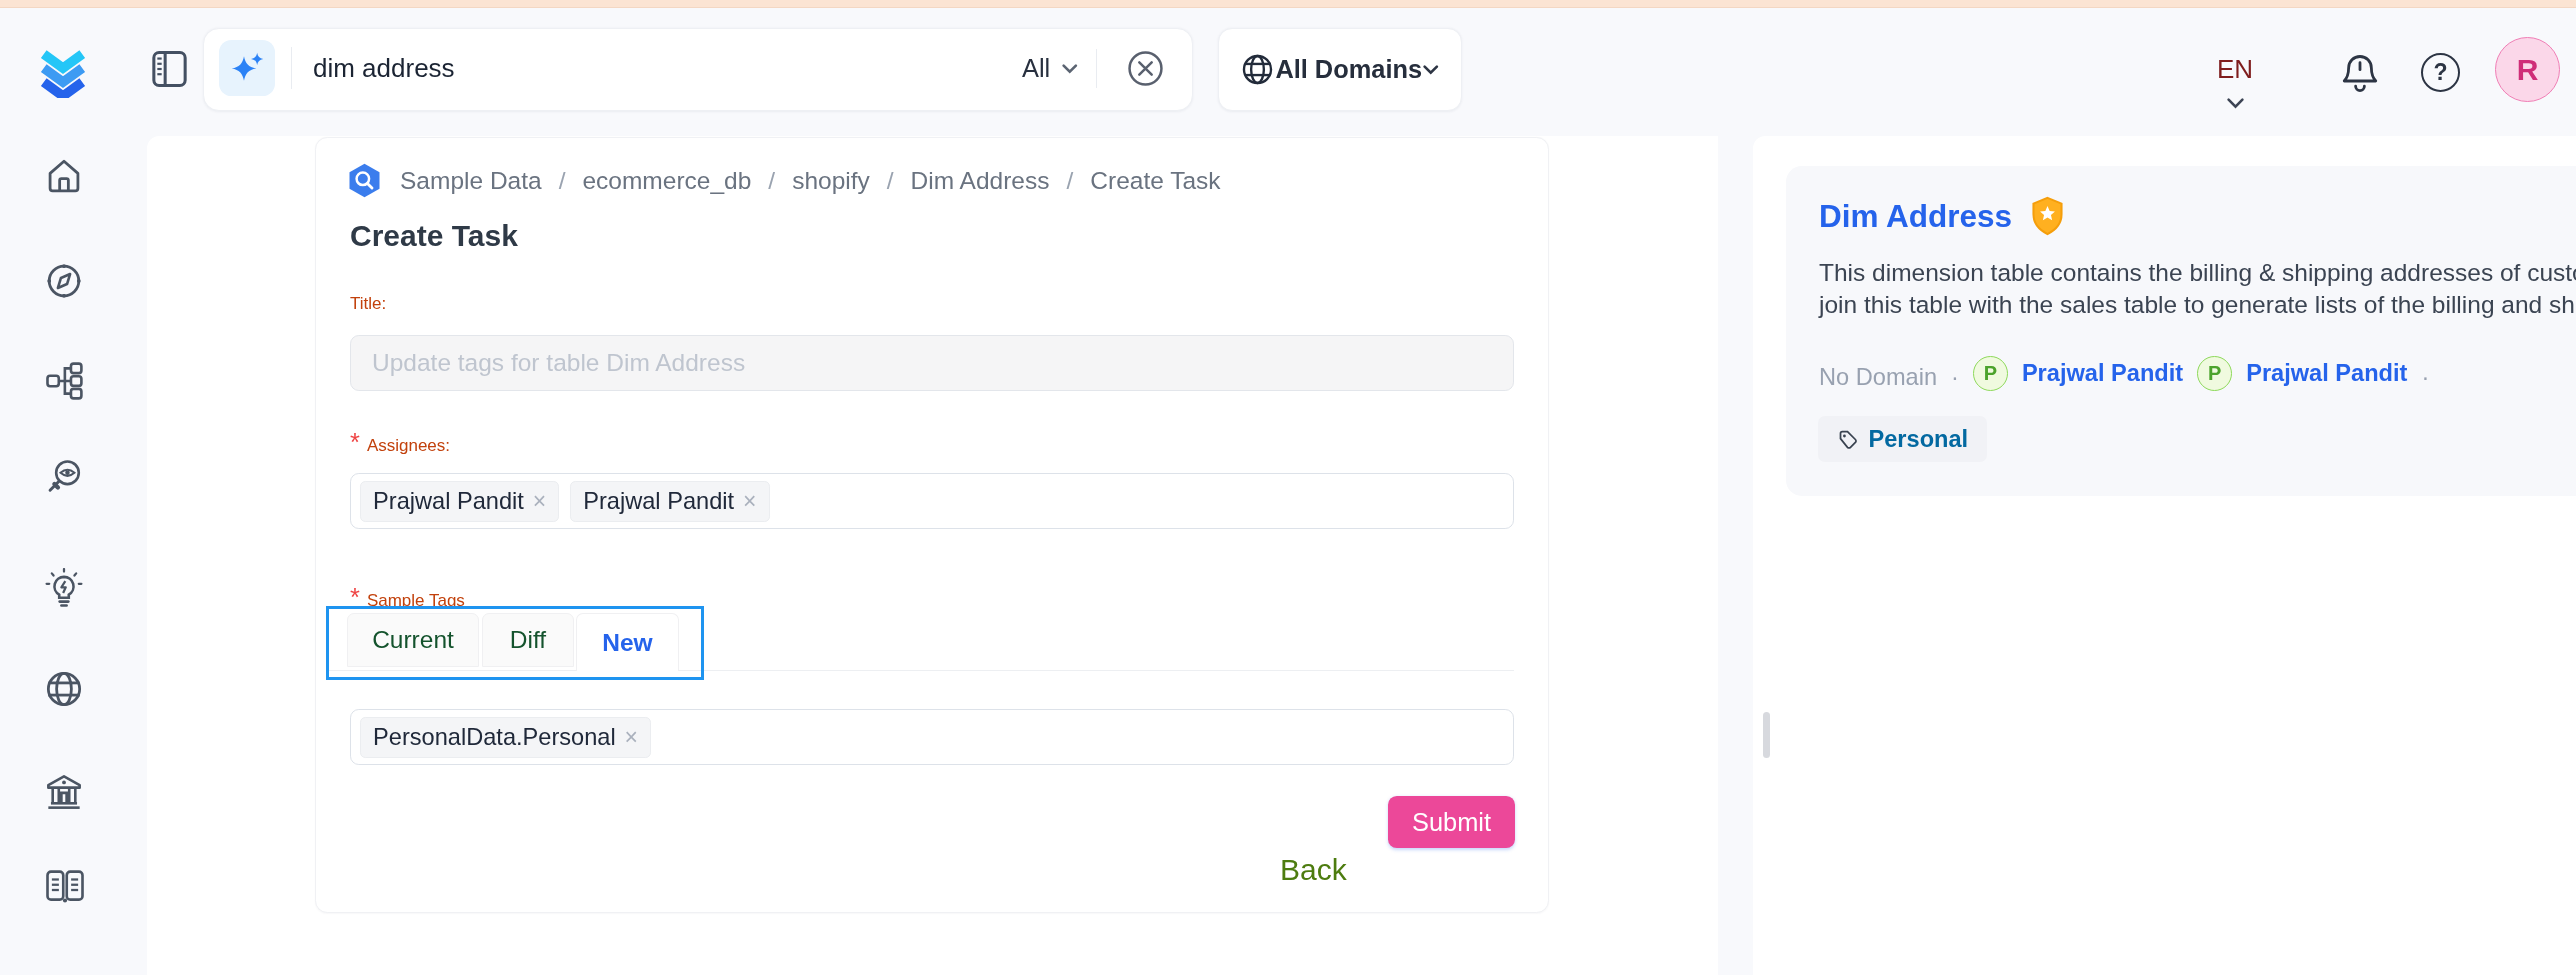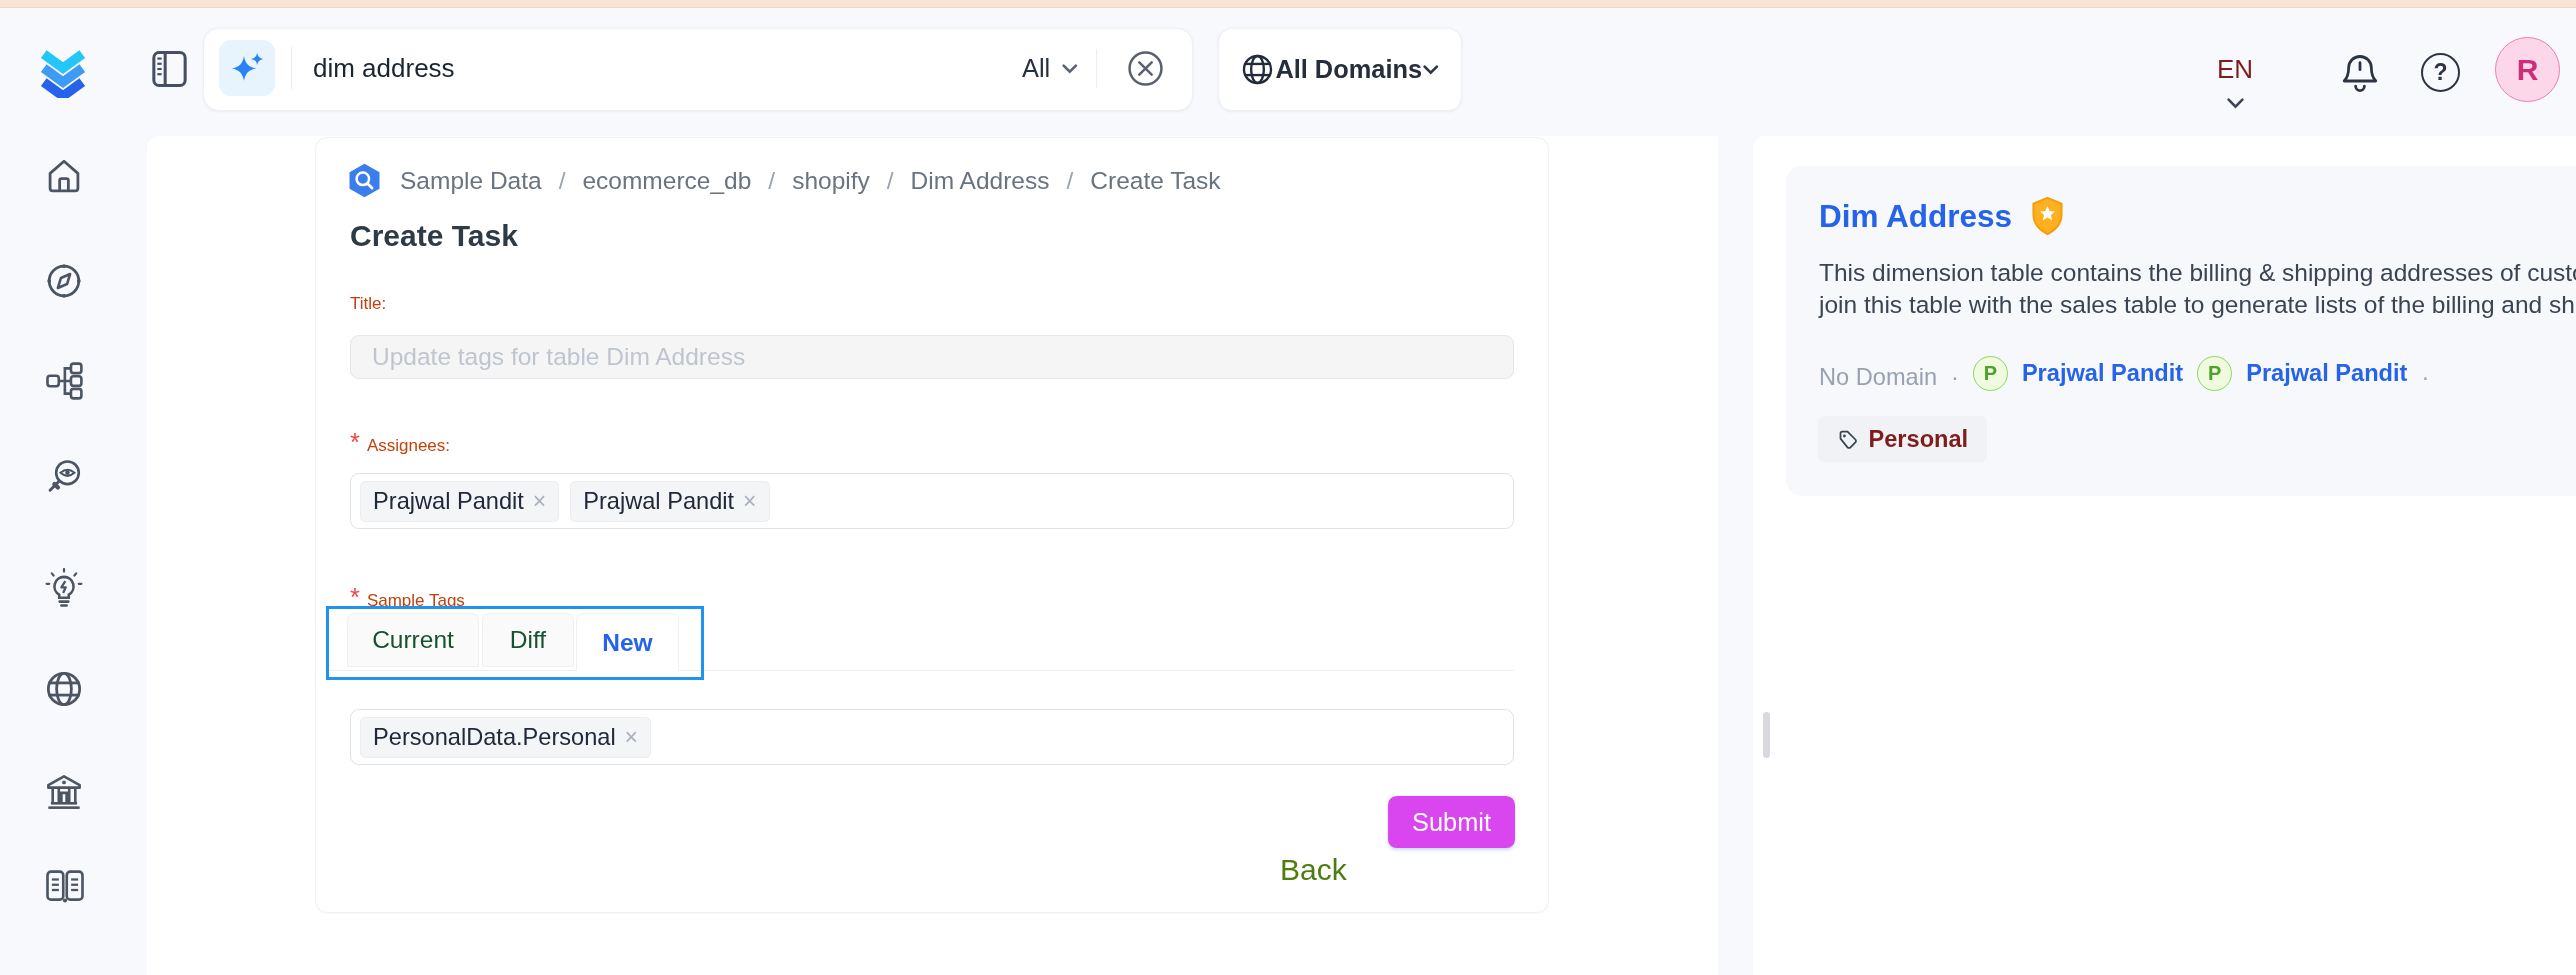--- a/index.html
+++ b/index.html
@@ -50,53 +50,53 @@
   
   .card{left:315px;top:137px;width:1234px;height:776px;background:#fff;border:0.9px solid #f0f1f4;border-radius:12.3px;
         box-sizing:border-box;box-shadow:0 0.9px 1.8px rgba(20,30,60,.03);}
   .crumb-row{left:346px;top:163px;display:flex;align-items:center;gap:17px;}
   .crumb{font-size:24.5px;color:#6a7380;cursor:pointer;}
   .crumb-sep{font-size:24.5px;color:#9aa3b0;}
   .page-title{left:350px;top:219px;font-size:30px;font-weight:600;color:#2f3a47;}
   .f-label{font-size:17px;color:#c2410c;}
   .req{color:#ef4444;font-size:25.4px;margin-right:7px;position:relative;top:-3.5px;}
   .input{box-sizing:border-box;border-radius:8.8px;}
-  .title-input{left:350px;top:335px;width:1164px;height:44px;background:#f5f5f6;border:0.9px solid #e3e6eb;
+  .title-input{left:350px;top:335px;width:1164px;height:56px;background:#f5f5f6;border:0.9px solid #e3e6eb;
                display:flex;align-items:center;padding:0 21px;font-size:24.5px;color:#bfc5cf;}
   .select-input{left:350px;top:473px;width:1164px;height:56px;background:#fff;border:0.9px solid #dde2e9;
                 display:flex;align-items:center;padding:0 8.8px;gap:10.5px;}
   .tag-input{left:350px;top:709px;width:1164px;height:56px;background:#fff;border:0.9px solid #dde2e9;
              display:flex;align-items:center;padding:0 8.8px;}
   .chip{height:39px;background:#f4f5f7;border:0.9px solid #ebedf0;border-radius:5.3px;display:flex;align-items:center;
         gap:8.8px;padding:0 12.3px;font-size:23.6px;color:#20293a;}
   .chip .x{color:#aab1bd;font-size:23px;cursor:pointer;}
 
   .tabline{left:326px;top:670px;width:1188px;height:0.9px;background:#edeff2;}
   .hl-box{left:326px;top:606px;width:378px;height:74px;border:3.5px solid #1e94f0;box-sizing:border-box;}
   .tab{position:absolute;top:613px;height:54px;box-sizing:border-box;border:0.9px solid #f0f0f2;border-radius:7px 7px 0 0;
        background:#fafafa;display:flex;align-items:center;justify-content:center;font-size:24.5px;color:#14532d;cursor:pointer;}
   .tab.active{background:#fff;height:58px;border-bottom:none;color:#2563eb;font-weight:700;}
 
   .back-link{left:1280px;top:853px;font-size:30px;color:#4d7c0f;cursor:pointer;}
-  .submit-btn{left:1388px;top:796px;width:127px;height:52px;background:#d946ef;border-radius:8.8px;color:#fff;
+  .submit-btn{left:1388px;top:796px;width:127px;height:52px;background:#ec4899;border-radius:8.8px;color:#fff;
               font-size:25.4px;display:flex;align-items:center;justify-content:center;cursor:pointer;
               box-shadow:0 1.8px 3.5px rgba(37,99,235,.25);}
 
   
   .asset-card{left:1786px;top:166px;width:840px;height:330px;background:#f7f8fb;border-radius:15.8px;}
   .asset-title-row{left:1819px;top:196px;display:flex;align-items:center;gap:19px;}
   .asset-title{font-size:31.5px;font-weight:700;color:#2563eb;cursor:pointer;}
   .desc{position:absolute;left:1819px;white-space:nowrap;font-size:24.5px;color:#3b4452;}
   .meta-row{left:1819px;top:355px;display:flex;align-items:center;gap:14px;}
   .meta-muted{font-size:23.6px;color:#98a1b0;margin-top:9px;}
   .owner-av{width:35px;height:35px;border-radius:50%;background:#f0fadf;border:1.8px solid #8ed95b;box-sizing:border-box;
             display:flex;align-items:center;justify-content:center;font-size:20px;font-weight:700;color:#4ca32c;}
   .owner-name{font-size:23.6px;font-weight:600;color:#2563eb;cursor:pointer;}
   .pill{left:1818px;top:416px;height:46px;background:#f1f2f6;border-radius:7px;display:inline-flex;align-items:center;
-        gap:10.5px;padding:0 19px;font-size:23.6px;font-weight:600;color:#7f1d1d;cursor:pointer;text-align:center;}
+        gap:10.5px;padding:0 19px;font-size:23.6px;font-weight:600;color:#0369a1;cursor:pointer;text-align:center;}
 </style>
 </head>
 <body>
 
 <div class="abs top-strip"></div>
 
 <div class="abs logo">
   <svg width="56" height="58" viewBox="0 0 64 66">
     <path d="M10 16 L32 32 L54 16" fill="none" stroke="#24c6f7" stroke-width="11"></path>
     <path d="M10 32 L32 48 L54 32" fill="none" stroke="#3d9bf3" stroke-width="11"></path>

